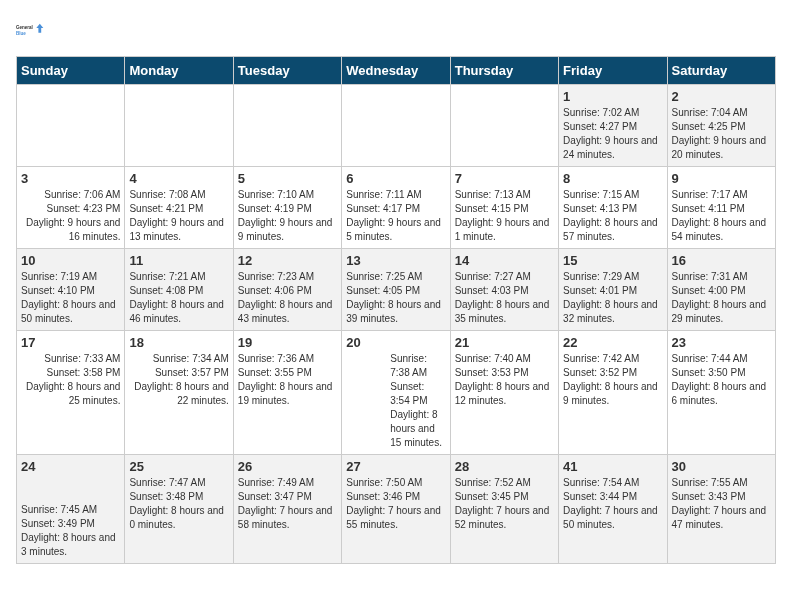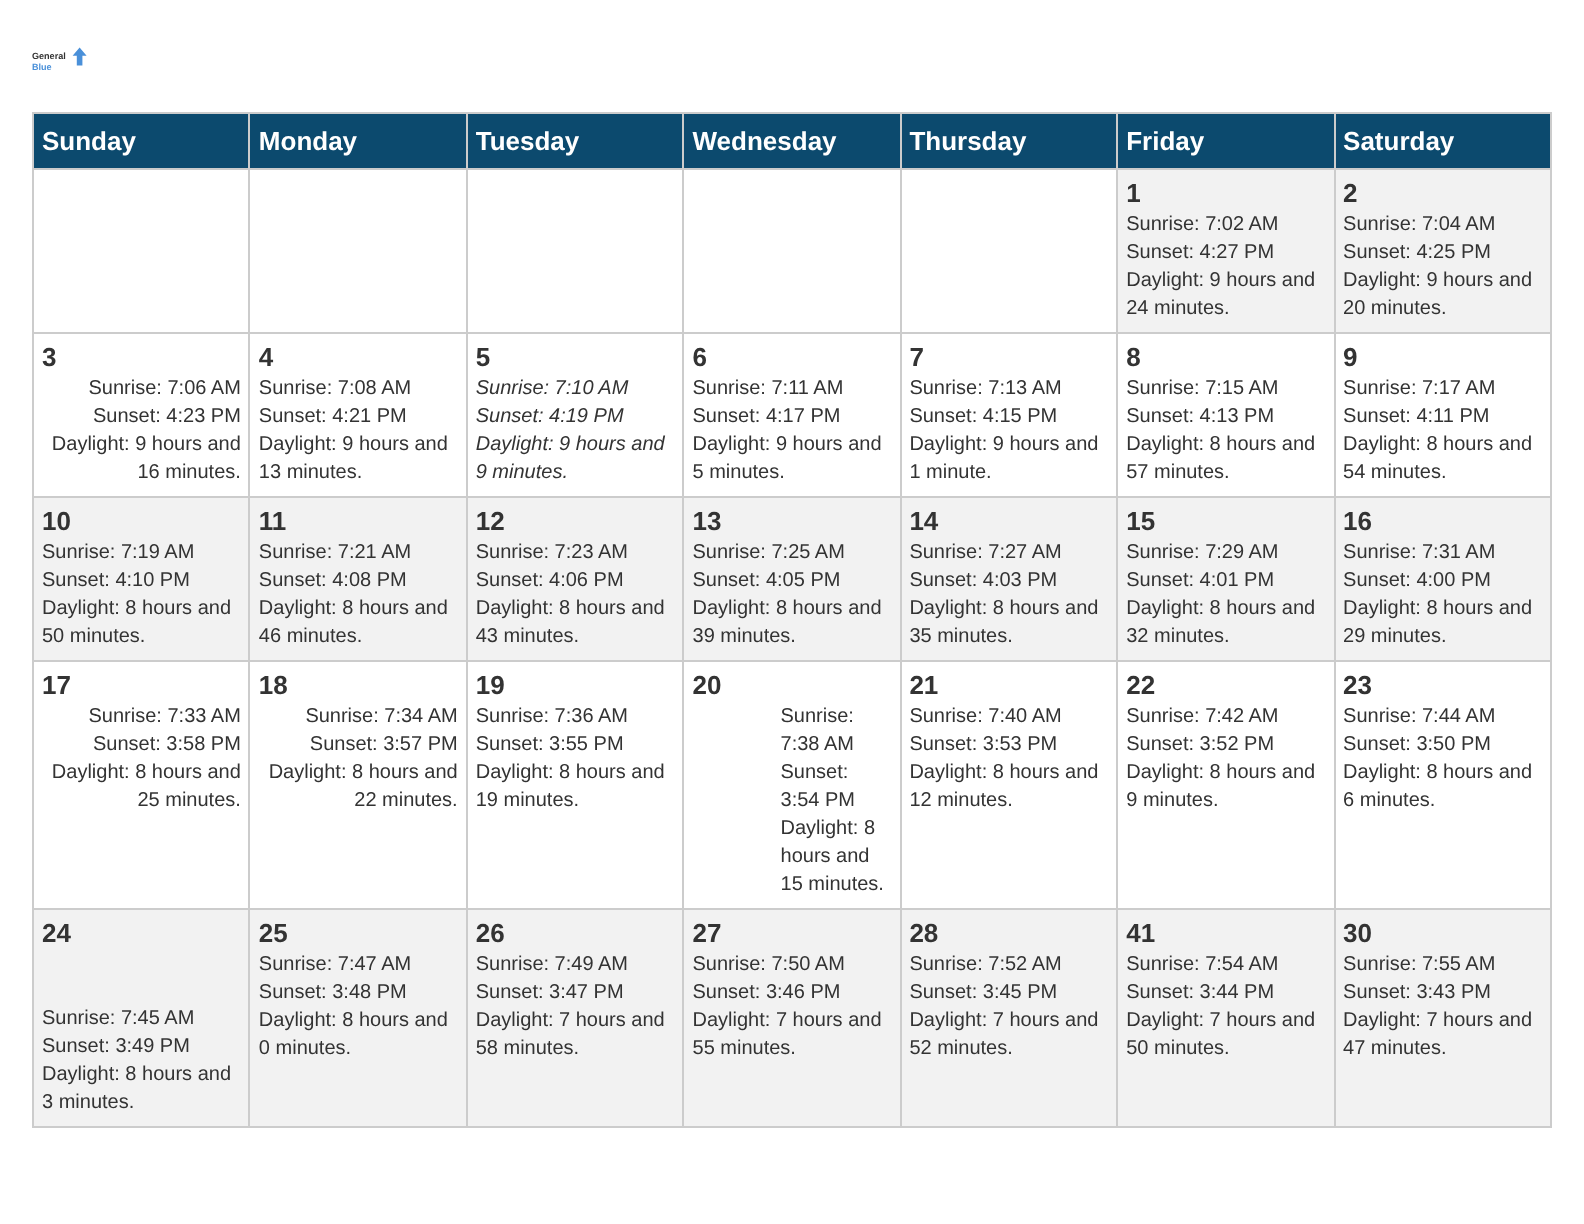--- a/index.html
+++ b/index.html
@@ -138,21 +138,21 @@
 Daylight: 9 hours and 16 minutes.</div>
         </td>
         <td>
           <span class="day-number">4</span>
           <div class="day-info" style="white-space: pre-line;">Sunrise: 7:08 AM
 Sunset: 4:21 PM
 Daylight: 9 hours and 13 minutes.</div>
         </td>
         <td>
           <span class="day-number">5</span>
-          <div class="day-info" style="white-space: pre-line; font-style: italic;">Sunrise: 7:10 AM
+          <div class="day-info" style="white-space: pre-line;">Sunrise: 7:10 AM
 Sunset: 4:19 PM
 Daylight: 9 hours and 9 minutes.</div>
         </td>
         <td>
           <span class="day-number">6</span>
           <div class="day-info" style="white-space: pre-line;">Sunrise: 7:11 AM
 Sunset: 4:17 PM
 Daylight: 9 hours and 5 minutes.</div>
         </td>
         <td>

